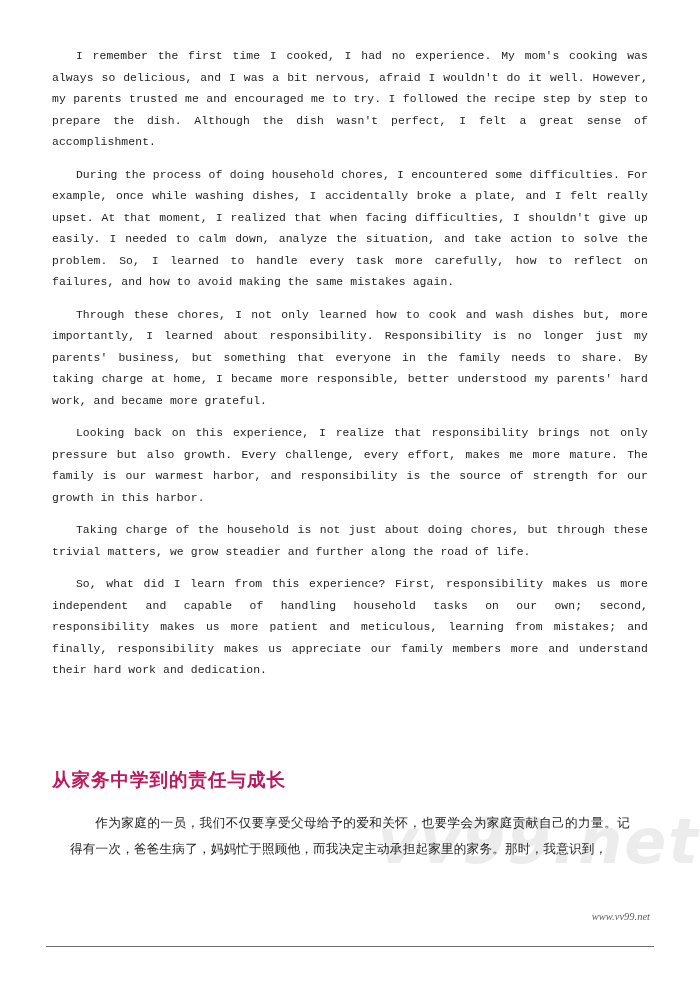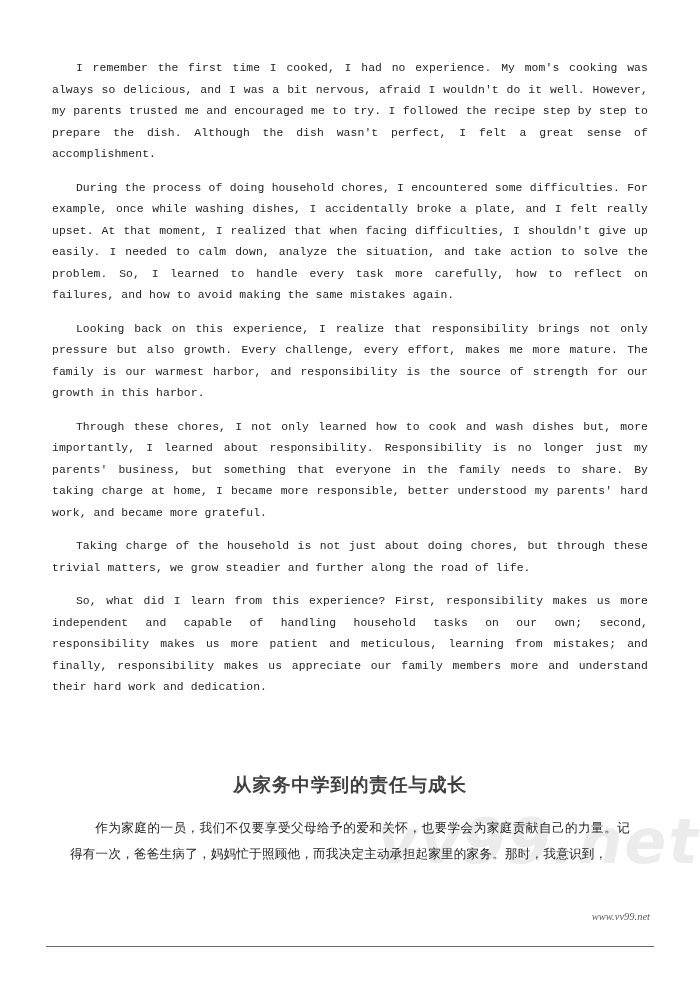--- a/index.html
+++ b/index.html
@@ -20,44 +20,43 @@
     width: 700px;
     height: 989px;
     box-sizing: border-box;
     padding: 46px 52px 0 52px;
   }
   .doc-body {
     position: relative;
     z-index: 2;
   }
   p.para {
-    margin: 12px 0 11px 0;
+    margin: 0 0 11px 0;
     text-indent: 2.1em;
     text-align: justify;
     text-justify: inter-word;
     font-family: "Liberation Mono", monospace;
     font-size: 11.4px;
     line-height: 21.5px;
     color: #232323;
     letter-spacing: 0.1px;
   }
   p.para:last-of-type {
     margin-bottom: 0;
   }
   .spacer-block {
     height: 62px;
   }
   .cn-heading {
-    margin: 0 0 14px 0;
-    text-align: center;
+    margin: 12px 0 14px 0;
     font-family: "DejaVu Sans", sans-serif;
     font-weight: bold;
     font-size: 18.5px;
     letter-spacing: 1px;
-    color: #404040;
+    color: #be185d;
   }
   p.cn-para {
     margin: 18px;
     text-indent: 2em;
     text-align: justify;
     font-family: "DejaVu Sans", sans-serif;
     font-size: 12.6px;
     line-height: 26px;
     color: #1e1e1e;
     letter-spacing: 0.2px;
@@ -100,22 +99,22 @@
 </head>
 <body>
 
 <div class="page">
 
   <div class="watermark">vv99.net</div>
 
   <div class="doc-body">
     <p class="para">I remember the first time I cooked, I had no experience. My mom's cooking was always so delicious, and I was a bit nervous, afraid I wouldn't do it well. However, my parents trusted me and encouraged me to try. I followed the recipe step by step to prepare the dish. Although the dish wasn't perfect, I felt a great sense of accomplishment.</p>
     <p class="para">During the process of doing household chores, I encountered some difficulties. For example, once while washing dishes, I accidentally broke a plate, and I felt really upset. At that moment, I realized that when facing difficulties, I shouldn't give up easily. I needed to calm down, analyze the situation, and take action to solve the problem. So, I learned to handle every task more carefully, how to reflect on failures, and how to avoid making the same mistakes again.</p>
+    <p class="para">Through these chores, I not only learned how to cook and wash dishes but, more importantly, I learned about responsibility. Responsibility is no longer just my parents' business, but something that everyone in the family needs to share. By taking charge at home, I became more responsible, better understood my parents' hard work, and became more grateful.</p>
     <p class="para">Looking back on this experience, I realize that responsibility brings not only pressure but also growth. Every challenge, every effort, makes me more mature. The family is our warmest harbor, and responsibility is the source of strength for our growth in this harbor.</p>
-    <p class="para">Through these chores, I not only learned how to cook and wash dishes but, more importantly, I learned about responsibility. Responsibility is no longer just my parents' business, but something that everyone in the family needs to share. By taking charge at home, I became more responsible, better understood my parents' hard work, and became more grateful.</p>
     <p class="para">Taking charge of the household is not just about doing chores, but through these trivial matters, we grow steadier and further along the road of life.</p>
     <p class="para">So, what did I learn from this experience? First, responsibility makes us more independent and capable of handling household tasks on our own; second, responsibility makes us more patient and meticulous, learning from mistakes; and finally, responsibility makes us appreciate our family members more and understand their hard work and dedication.</p>
 
     <div class="spacer-block"></div>
 
     <h2 class="cn-heading">从家务中学到的责任与成长</h2>
     <p class="cn-para">作为家庭的一员，我们不仅要享受父母给予的爱和关怀，也要学会为家庭贡献自己的力量。记得有一次，爸爸生病了，妈妈忙于照顾他，而我决定主动承担起家里的家务。那时，我意识到，</p>
   </div>
 
   <div class="footer-rule"></div>

